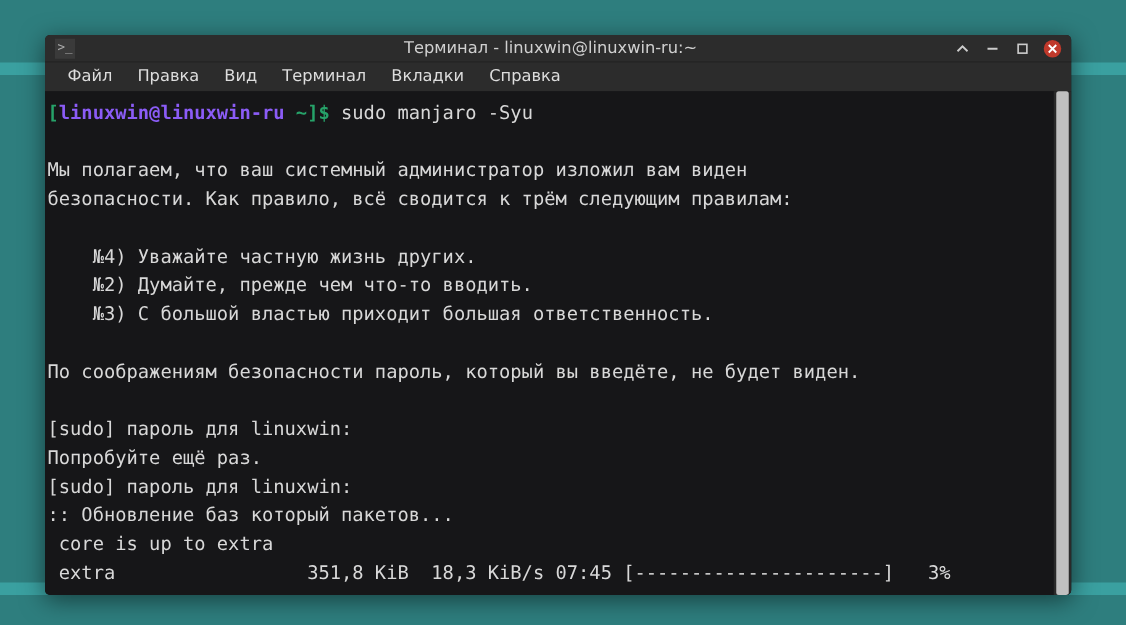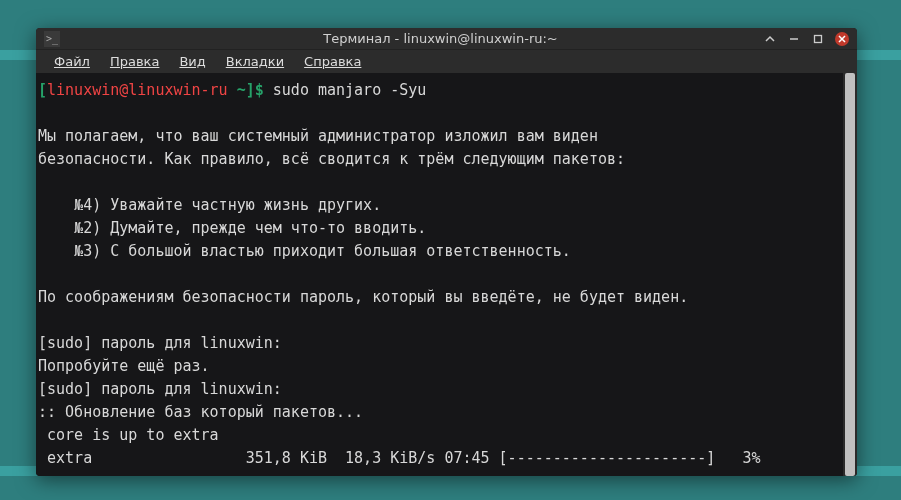--- a/index.html
+++ b/index.html
@@ -72,21 +72,21 @@
     .titlebar .ctrl.close { background: #c0392b; color: #fff; }
     .titlebar .ctrl svg { width: 10px; height: 10px; }
 
     .menubar {
       height: 28px;
       background: #2c2c2c;
       border-top: 1px solid #222;
       display: flex; align-items: center;
       padding: 0 8px;
       gap: 0;
-      font-size: 13px; color: #ddd; text-decoration: underline;
+      font-size: 13px; color: #ddd;
     }
     .menubar .menu-item {
       padding: 4px 10px; cursor: pointer;
     }
 
     .terminal-area {
       flex: 1;
       display: flex;
       background: #161618;
     }
@@ -106,21 +106,21 @@
       position: relative;
     }
     .scrollbar .thumb {
       position: absolute; left: 2px; right: 2px;
       top: 0; height: 100%;
       background: #c0c0c0;
       border-radius: 2px;
     }
 
     .p-bold-green { color: #26a269; font-weight: bold; }
-    .p-bold-cyan { color: #ef4444; font-weight: normal; }
+    .p-bold-cyan { color: #8b5cf6; font-weight: bold; }
   </style>
 </head>
 <body>
 
 <div class="desktop-bg">
   <div class="stripe s1"></div>
   <div class="stripe s2"></div>
   <div class="manjaro-logo">
     <div class="bars">
       <div class="bar"></div>
@@ -156,29 +156,30 @@
             <path d="M2 2 L8 8 M8 2 L2 8" stroke="#fff" stroke-width="1.5"></path>
           </svg>
       </span>
     </div>
   </div>
 
   <div class="menubar">
     <span class="menu-item">Файл</span>
     <span class="menu-item">Правка</span>
     <span class="menu-item">Вид</span>
+    <span class="menu-item">Терминал</span>
     <span class="menu-item">Вкладки</span>
     <span class="menu-item">Справка</span>
   </div>
 
   <div class="terminal-area">
     <div class="terminal"><span class="p-bold-green">[</span><span class="p-bold-cyan">linuxwin@linuxwin-ru</span><span class="p-bold-green"> ~</span><span class="p-bold-green">]$ </span><span>sudo manjaro -Syu</span>
 
 <span>Мы полагаем, что ваш системный администратор изложил вам виден</span>
-<span>безопасности. Как правило, всё сводится к трём следующим пакетов:</span>
+<span>безопасности. Как правило, всё сводится к трём следующим правилам:</span>
 
 <span>    №4) Уважайте частную жизнь других.</span>
 <span>    №2) Думайте, прежде чем что-то вводить.</span>
 <span>    №3) С большой властью приходит большая ответственность.</span>
 
 <span>По соображениям безопасности пароль, который вы введёте, не будет виден.</span>
 
 <span>[sudo] пароль для linuxwin:</span>
 <span>Попробуйте ещё раз.</span>
 <span>[sudo] пароль для linuxwin:</span>

